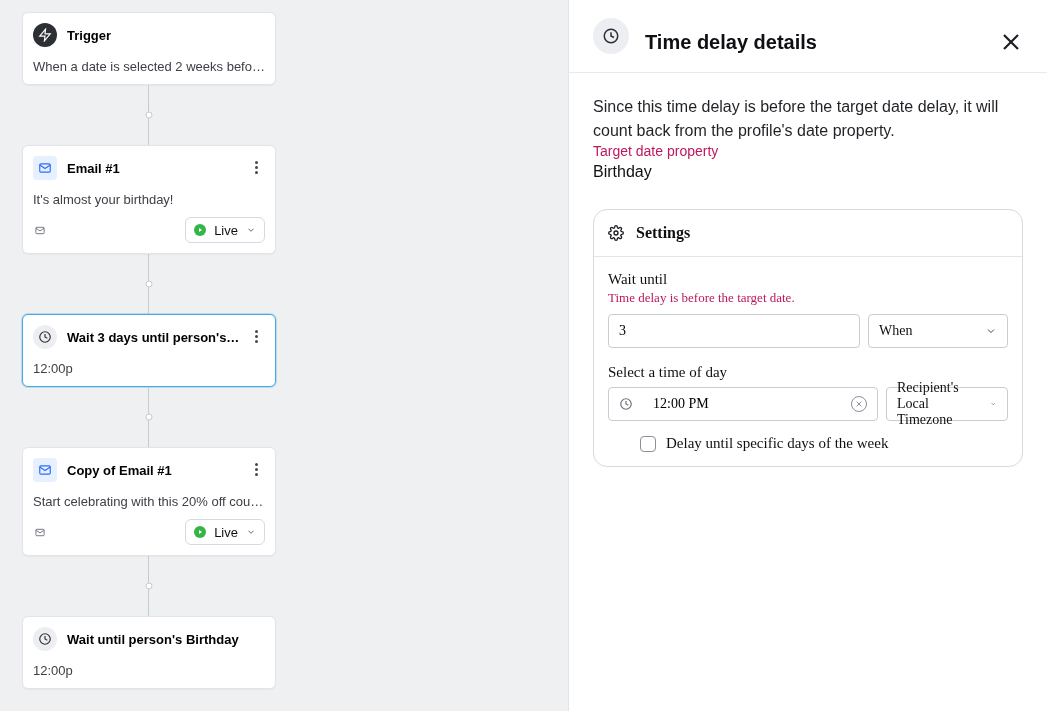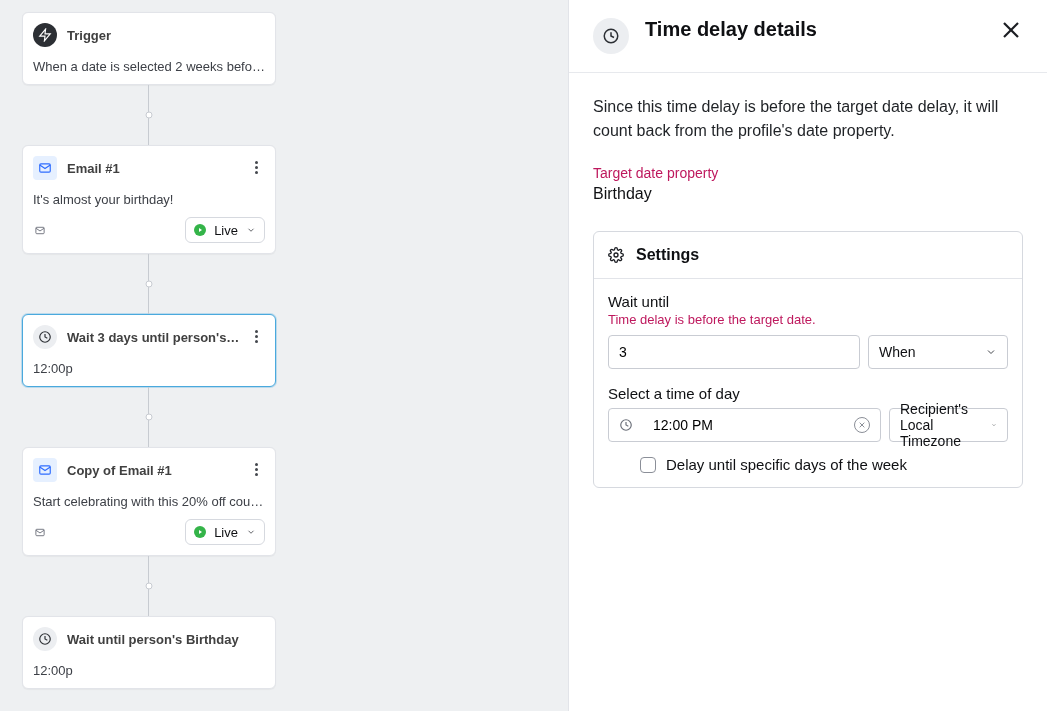--- a/index.html
+++ b/index.html
@@ -95,21 +95,21 @@
     background: #e6f0ff;
     display: flex;
     align-items: center;
     justify-content: center;
     flex: none;
   }
 
   .node-title {
     font-size: 13px;
     font-weight: 600;
-    color: #404040;
+    color: #000000;
     flex: 1;
     white-space: nowrap;
     overflow: hidden;
     text-overflow: ellipsis;
   }
 
   .node-desc {
     margin-top: 12px;
     font-size: 13px;
     color: #3d4047;
@@ -186,21 +186,21 @@
     width: 479px;
     height: 100%;
     background: #fff;
     border-left: 1px solid #e2e4e9;
     display: flex;
     flex-direction: column;
   }
 
   .panel-head {
     display: flex;
-    align-items: flex-start;
+    align-items: flex-end;
     gap: 16px;
     padding: 18px 24px;
     border-bottom: 1px solid #e7e9ed;
   }
   .panel-head .panel-icon {
     width: 36px;
     height: 36px;
     border-radius: 50%;
     background: #eceef1;
     display:flex;align-items:center;justify-content:center;
@@ -217,35 +217,35 @@
   }
 
   .panel-body {
     padding: 22px 24px;
     overflow-y: auto;
   }
   .explain {
     font-size: 16px;
     line-height: 1.5;
     color: #1f2226;
-    margin-bottom: 22px;
   }
   .target-label {
     font-size: 14px;
     color: #be185d;
   }
   .target-value {
     font-size: 16px;
     margin-top: 4px;
     margin-bottom: 28px;
   }
 
   .settings-box {
     border: 1px solid #d6d9df;
-    border-radius: 6px;
+    border-radius: 14px;
+    font-family: Liberation Serif, serif;
   }
   .settings-head {
     display: flex;
     align-items: center;
     gap: 12px;
     padding: 14px 14px;
     border-bottom: 1px solid #e2e4e9;
     font-size: 16px;
     font-weight: 600;
   }

